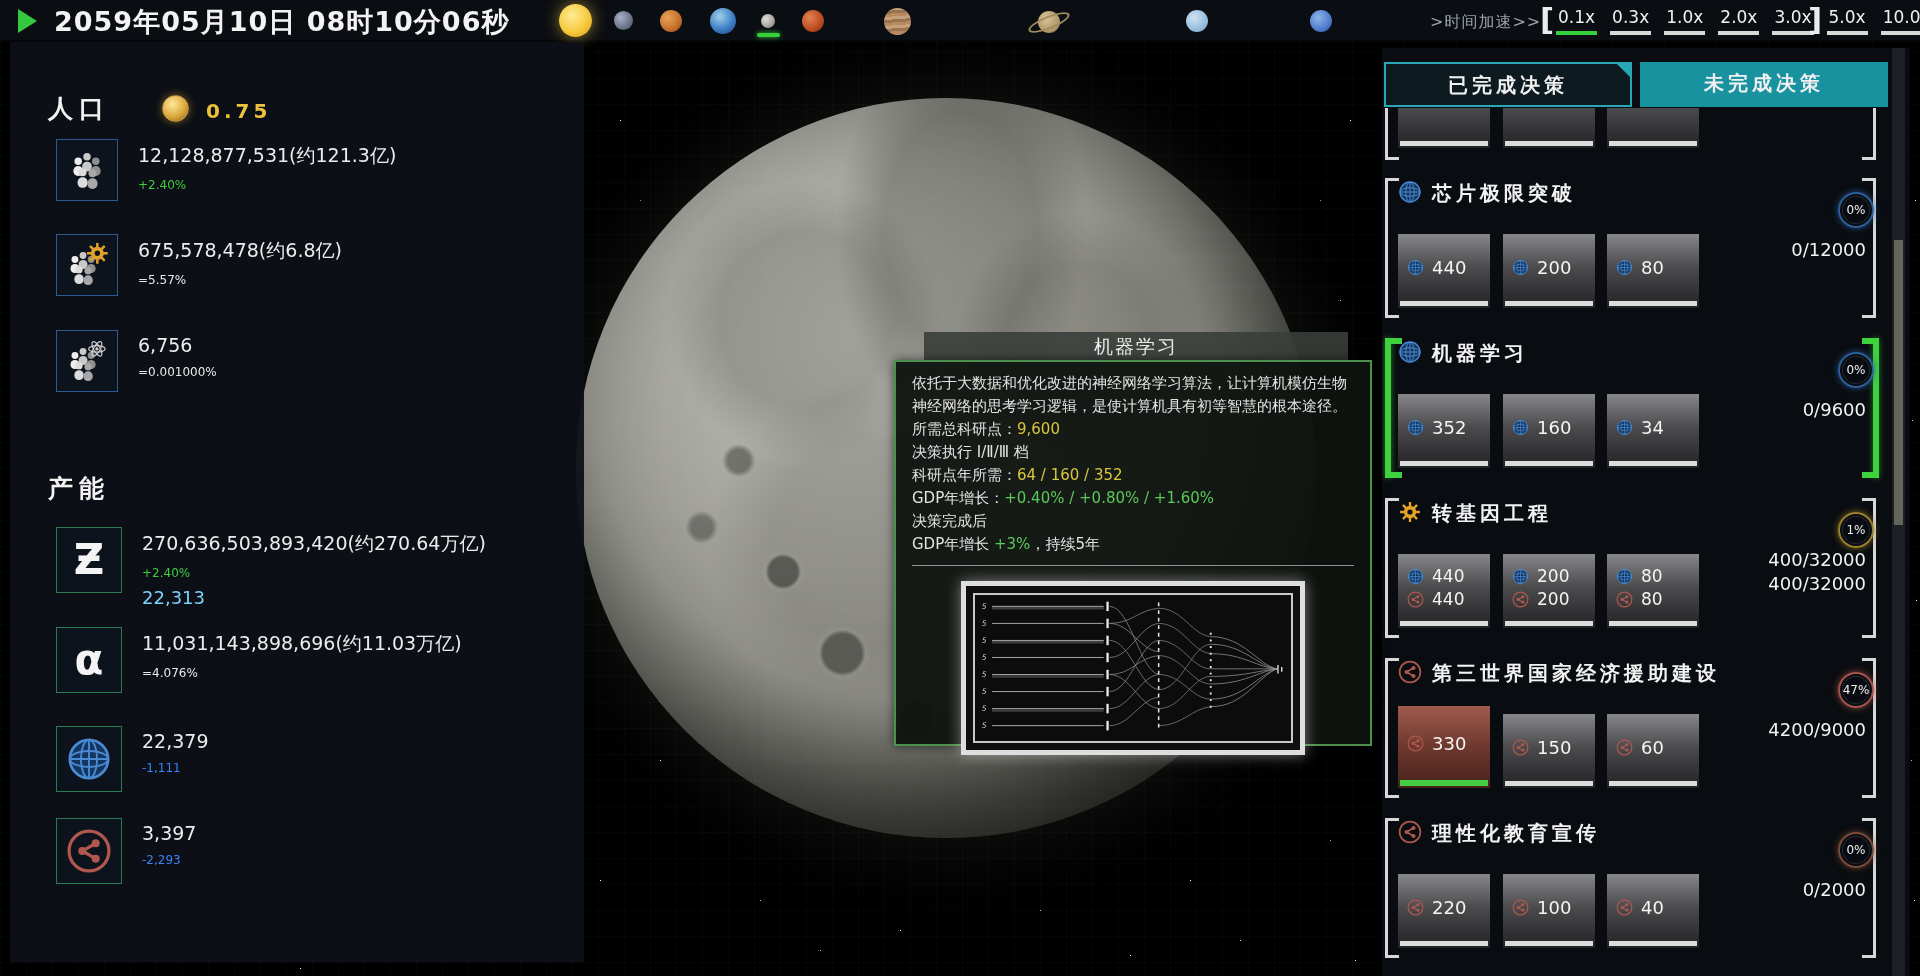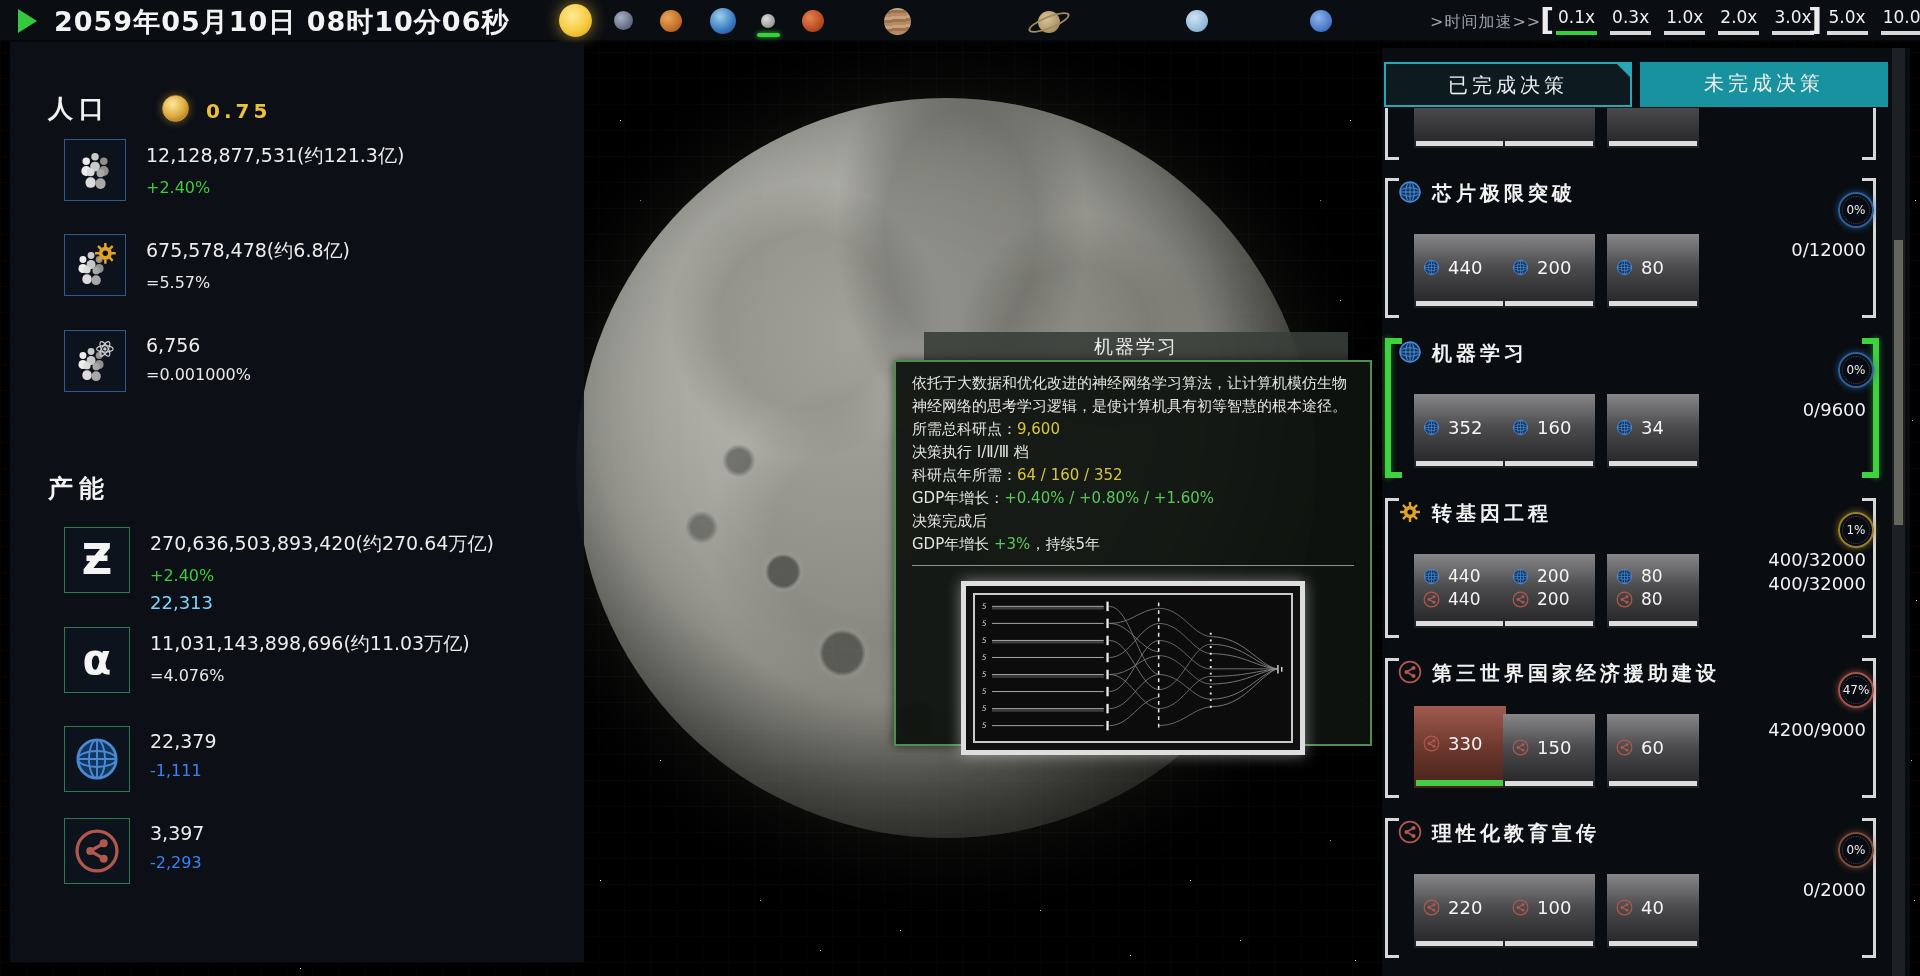--- a/index.html
+++ b/index.html
@@ -64,49 +64,49 @@
   .speed { font-size:17px; color:#f0f0f0; padding:0 2px 4px 2px; border-bottom:4px solid #d8d8d8; cursor:pointer; }
   .speed.active { border-bottom-color:#36d03a; }
 
   
   #lpanel { left:10px; top:42px; width:574px; height:920px; background:rgba(13,16,22,.94); z-index:6; }
   .sec-title { position:absolute; left:38px; font-size:25px; font-weight:bold; color:#f2f2f2; letter-spacing:6px; }
   #coin { left:152px; top:53px; width:27px; height:27px; border-radius:50%;
     background:radial-gradient(circle at 38% 32%, #ffe89a, #dca93c 55%, #8a5f18); border:1px solid #c89838;
     box-shadow:0 0 8px rgba(220,170,60,.5); }
   #coin-val { left:196px; top:57px; font-size:20px; font-weight:bold; color:#ecc23c; letter-spacing:4px; }
-  .stat-row { position:absolute; left:54px; display:flex; }
+  .stat-row { position:absolute; left:46px; display:flex; }
   .statbox { width:62px; height:62px; display:flex; align-items:center; justify-content:center;
     background:rgba(18,28,44,.35); flex:none; }
   .bx-blue  { border:1px solid #2c5a90; }
   .bx-green { border:1px solid #2c7a50; }
   .statbox.tall { width:66px; height:66px; }
   .stat-texts { margin-left:20px; padding-top:4px; }
   .stat-val { font-size:19px; color:#ececec; }
-  .stat-delta { font-size:16px; margin-top:9px; }
+  .stat-delta { font-size:12px; margin-top:9px; }
   .green { color:#3ecb3e; } .white { color:#e8e8e8; } .red { color:#3b82f6; }
   .stat-extra { font-size:18px; color:#7dd3fc; margin-top:7px; }
   .glyph { font-size:42px; font-weight:bold; color:#f4f4f4; line-height:1; }
 
   
   #tt-title { left:924px; top:332px; width:424px; height:28px; background:rgba(58,62,58,.9);
     text-align:center; font-size:19px; color:#ececec; line-height:28px; letter-spacing:2px; z-index:8; }
   #tt-body { left:894px; top:360px; width:478px; height:386px; background:rgba(15,19,15,.95);
     border:2px solid #4d8f4d; padding:10px 16px; z-index:8; box-shadow:0 0 10px rgba(0,0,0,.6); }
   #tt-body .ln { font-size:15px; line-height:23px; color:#e3e3e3; }
   .yellow { color:#d9c63e; } .tgreen { color:#58c858; }
   #tt-divider { margin-top:9px; border-top:1px solid #909090; }
   #nn-frame { margin:15px auto 0; width:344px; border:5px solid #dedede; background:#101010;
     padding:7px; box-shadow:0 0 14px rgba(255,255,255,.45); }
   #nn-inner { border:2px solid #c9c9c9; background:#0c0c0c; }
 
   
   #rpanel { left:1382px; top:48px; width:528px; height:928px; background:rgba(10,13,17,.93); z-index:6; }
   .tab { position:absolute; top:14px; height:45px; width:248px; text-align:center; line-height:42px;
-    font-size:20px; letter-spacing:4px; color:#f0f0f0; cursor:pointer; }
+    font-size:20px; letter-spacing:4px; color:#f0f0f0; cursor:pointer;font-weight:bold; }
   #tab-done { left:2px; background:#0d1b21; border:2px solid #2aa7b5; }
   #tab-done::after { content:""; position:absolute; top:0; right:0;
     border-top:13px solid #2aa7b5; border-left:13px solid transparent; }
   #tab-todo { left:258px; background:#17929e; }
   #cardlist { position:absolute; left:0; top:60px; width:528px; height:868px; overflow:hidden; }
   .card { position:absolute; left:0; width:528px; height:140px; }
   .brk { position:absolute; top:0; bottom:0; width:3px; background:#d8d8d8; }
   .brk::before, .brk::after { content:""; position:absolute; width:14px; height:3px; background:#d8d8d8; }
   .brk::before { top:0; } .brk::after { bottom:0; }
   .brk-l { left:3px; } .brk-l::before, .brk-l::after { left:0; }
@@ -126,21 +126,21 @@
   .totals { position:absolute; right:44px; top:60px; text-align:right; font-size:18px; color:#f2f2f2; line-height:24px; }
   .totals.dual { top:50px; }
   .rbox { position:absolute; top:56px; width:92px; height:74px; cursor:pointer;
     background:linear-gradient(#87878a 0%, #4b4b4d 45%, #222224 100%); }
   .rbox.hl { background:linear-gradient(#a05a4e 0%, #6e382e 50%, #46221b 100%); }
   .underbar { position:absolute; left:2px; right:2px; bottom:2px; height:5px; background:#dcdcdc; }
   .rbox.hl .underbar { height:6px; background:#44cc44; }
   .bcontent { position:absolute; inset:0 0 7px 0; display:flex; flex-direction:column; justify-content:center; gap:3px; }
   .brow { display:flex; align-items:center; gap:8px; padding-left:9px; font-size:18px; color:#f4f4f4; }
   .brow svg { width:17px; height:17px; flex:none; }
-  .b1 { left:32px; } .b2 { left:121px; } .b3 { left:225px; }
+  .b1 { left:16px; } .b2 { left:121px; } .b3 { left:225px; }
   
   .pbox { position:absolute; top:-34px; width:92px; height:74px;
     background:linear-gradient(#87878a 0%, #4b4b4d 45%, #222224 100%); }
   .pbrk { position:absolute; top:-60px; height:112px; }
 
   #scroll-track { left:1892px; top:48px; width:13px; height:928px; background:#1d2126; z-index:7; }
   #scroll-thumb { left:1894px; top:240px; width:9px; height:285px; background:#63655a; z-index:8; cursor:pointer; }
 </style>
 </head>
 <body>

